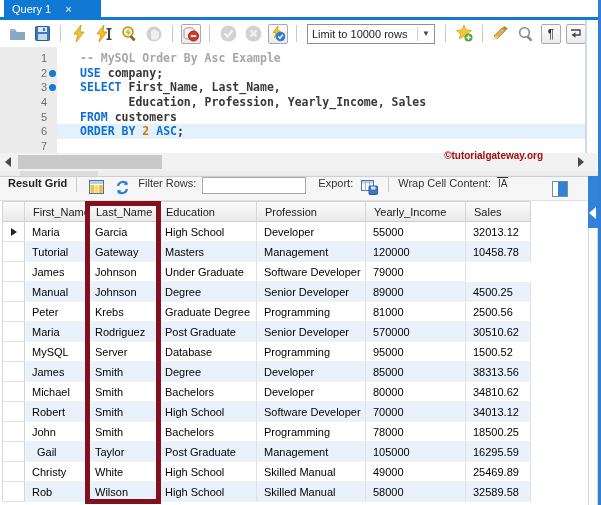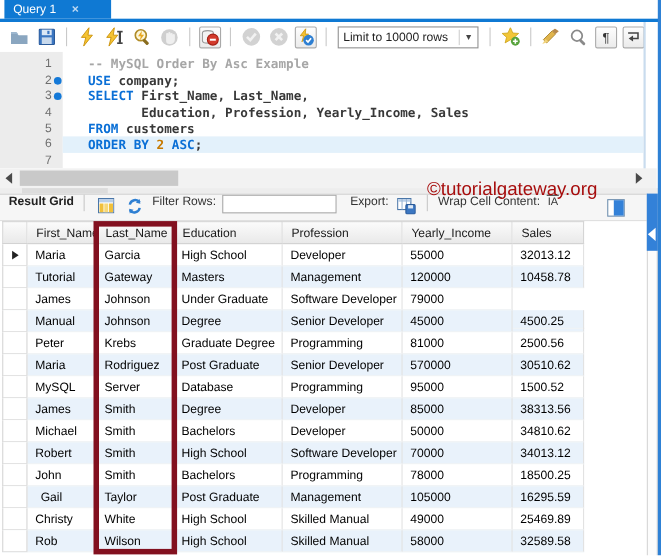--- a/index.html
+++ b/index.html
@@ -52,22 +52,22 @@
   .tk-pl { color:#383838; }
   .editor-vline { position:absolute; left:585px; top:20px; width:2px; height:151px; background:#c9dcee; }
 
   
   .hscroll { position:absolute; left:0; top:153px; width:597px; height:18px; background:#f2f2f2; }
   .hs-arrow { position:absolute; top:4px; width:0; height:0; }
   .hs-left  { left:5px;  border-top:5px solid transparent; border-bottom:5px solid transparent; border-right:6px solid #4a4a4a; }
   .hs-right { left:578px; border-top:5px solid transparent; border-bottom:5px solid transparent; border-left:6px solid #4a4a4a; }
   .hs-thumb { position:absolute; left:18px; top:2px; width:144px; height:14px; background:#c9c9c9; }
   .watermark {
-    position:absolute; right:58px; top:150px; font-size:17px; font-weight:normal;
-    color:#a70d0d; letter-spacing:0px; z-index:4;margin-top:12px;
+    position:absolute; right:58px; top:150px; font-size:10px; font-weight:bold;
+    color:#a70d0d; letter-spacing:0px; z-index:4;
   }
 
   
   .splitter { position:absolute; left:0; top:171px; width:601px; height:5px; background:#ededed; }
   .splitter .grip { position:absolute; left:20px; top:0; width:78px; height:5px; background:#dcdcdc; }
 
   
   .rtoolbar {
     position:absolute; left:0; top:176px; width:597px; height:25px;
     background:#f6f6f6; border-top:1px solid #cfcfcf; border-bottom:1px solid #e0e0e0;
@@ -343,21 +343,21 @@
         <div class="g-cell" style="width: 109px;">Software Developer</div>
         <div class="g-cell" style="width: 100px;">79000</div>
         <div class="g-cell" style="width: 65px; margin-top: 36px;">20510.62</div>
       </div>
       <div class="grid-row alt">
         <div class="g-cell g-marker" style="width: 23px;"></div>
         <div class="g-cell" style="width: 63px;">Manual</div>
         <div class="g-cell" style="width: 70px;">Johnson</div>
         <div class="g-cell" style="width: 99px;">Degree</div>
         <div class="g-cell" style="width: 109px;">Senior Developer</div>
-        <div class="g-cell" style="width: 100px;">45000</div>
+        <div class="g-cell" style="width: 100px;">89000</div>
         <div class="g-cell" style="width: 65px;">4500.25</div>
       </div>
       <div class="grid-row">
         <div class="g-cell g-marker" style="width: 23px;"></div>
         <div class="g-cell" style="width: 63px;">Peter</div>
         <div class="g-cell" style="width: 70px;">Krebs</div>
         <div class="g-cell" style="width: 99px;">Graduate Degree</div>
         <div class="g-cell" style="width: 109px;">Programming</div>
         <div class="g-cell" style="width: 100px;">81000</div>
         <div class="g-cell" style="width: 65px;">2500.56</div>
@@ -388,21 +388,21 @@
         <div class="g-cell" style="width: 109px;">Developer</div>
         <div class="g-cell" style="width: 100px;">85000</div>
         <div class="g-cell" style="width: 65px;">38313.56</div>
       </div>
       <div class="grid-row">
         <div class="g-cell g-marker" style="width: 23px;"></div>
         <div class="g-cell" style="width: 63px;">Michael</div>
         <div class="g-cell" style="width: 70px;">Smith</div>
         <div class="g-cell" style="width: 99px;">Bachelors</div>
         <div class="g-cell" style="width: 109px;">Developer</div>
-        <div class="g-cell" style="width: 100px;">50000</div>
+        <div class="g-cell" style="width: 100px;">80000</div>
         <div class="g-cell" style="width: 65px;">34810.62</div>
       </div>
       <div class="grid-row alt">
         <div class="g-cell g-marker" style="width: 23px;"></div>
         <div class="g-cell" style="width: 63px;">Robert</div>
         <div class="g-cell" style="width: 70px;">Smith</div>
         <div class="g-cell" style="width: 99px;">High School</div>
         <div class="g-cell" style="width: 109px;">Software Developer</div>
         <div class="g-cell" style="width: 100px;">70000</div>
         <div class="g-cell" style="width: 65px;">34013.12</div>

